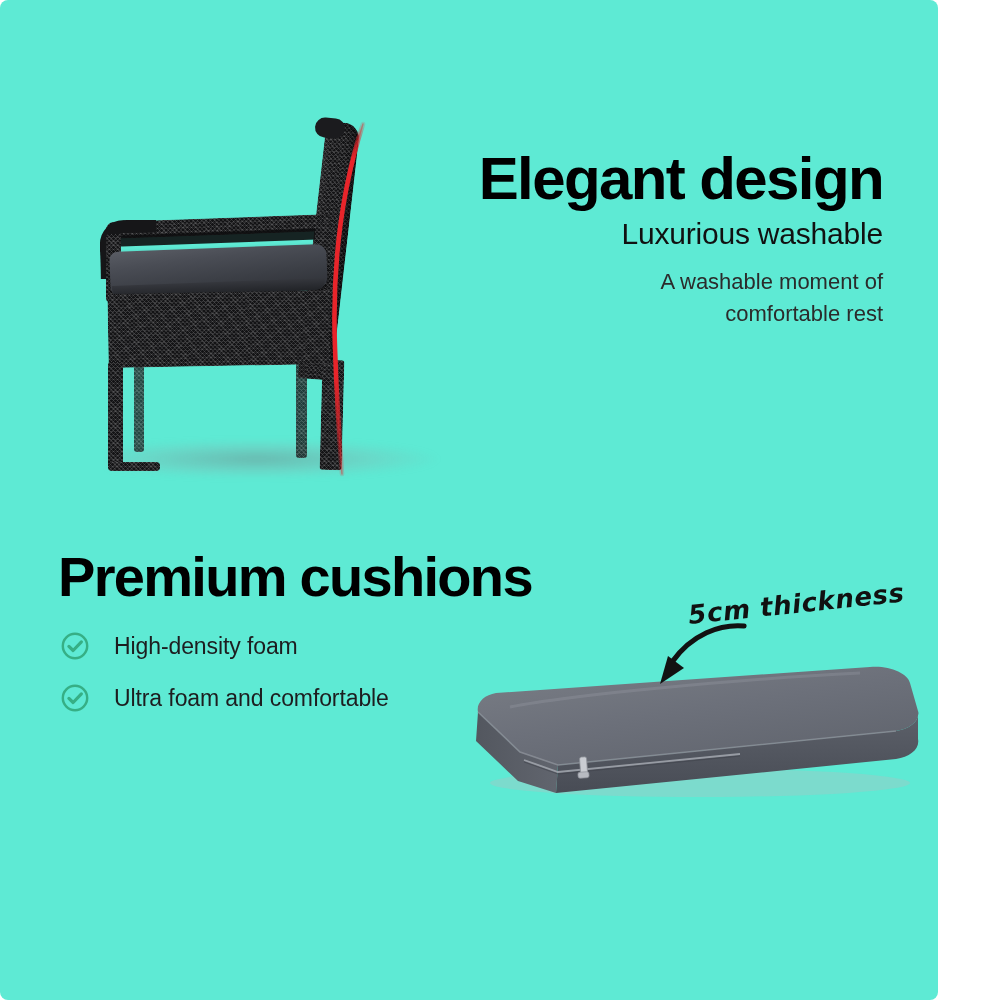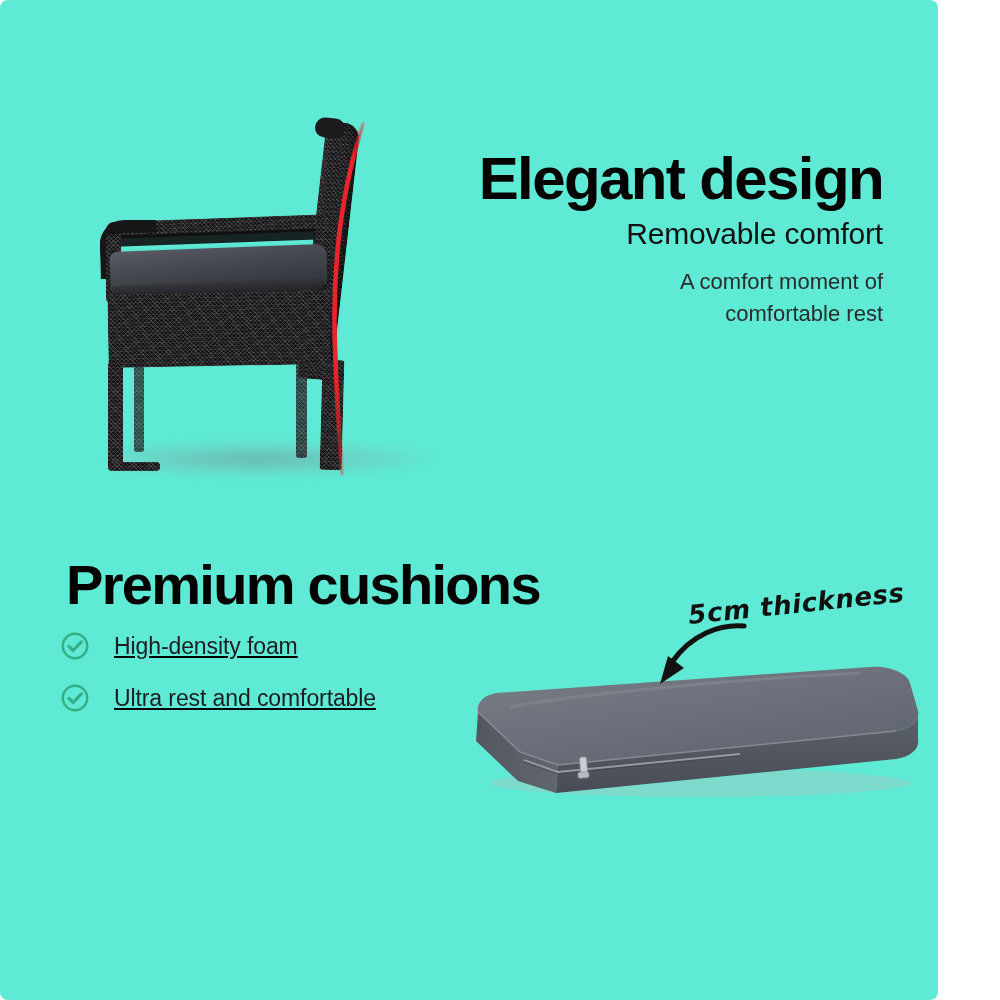--- a/index.html
+++ b/index.html
@@ -237,31 +237,30 @@
   
   .h-premium {
     position: absolute;
     left: 58px;
     top: 549px;
     font-size: 56px;
     font-weight: 700;
     letter-spacing: -1.7px;
     line-height: 1;
     color: #000000;
-    margin: 8px;
+    margin: 0;
   }
   .feature-list {
     position: absolute;
     left: 60px;
     top: 620px;
     width: 400px;
     list-style: none;
     margin: 0;
     padding: 0;
-    text-decoration: underline;
   }
   .feature-item {
     display: flex;
     align-items: center;
     height: 52px;
   }
   .check-icon {
     flex: 0 0 auto;
     width: 30px;
     height: 30px;
@@ -345,23 +344,23 @@
           <stop offset="100%" stop-color="#e8252b" stop-opacity="0.15"></stop>
         </linearGradient>
       </defs>
       <path d="M 48 6 C 26 74, 17 150, 20 230 C 22 290, 25 330, 27 356" fill="none" stroke="url(#redFade)" stroke-width="4.6" stroke-linecap="round"></path>
       <path d="M 48 6 C 26 74, 17 150, 20 230 C 22 290, 25 330, 27 356" fill="none" stroke="#e8252b" stroke-width="1.4" stroke-linecap="round" opacity="0.45"></path>
     </svg>
   </div>
 
   <div class="right-copy">
     <h1 class="h-elegant">Elegant design</h1>
-    <h2 class="h-luxurious">Removable comfort</h2>
+    <h2 class="h-luxurious">Luxurious washable</h2>
     <p class="h-tagline">
-      <span>A comfort moment of</span><br>
+      <span>A washable moment of</span><br>
       <span>comfortable rest</span>
     </p>
   </div>
 
   <h2 class="h-premium">Premium cushions</h2>
 
   <ul class="feature-list">
     <li class="feature-item">
       <span class="check-icon">
         <svg viewBox="0 0 32 32" width="30" height="30">
@@ -371,21 +370,21 @@
       </span>
       <span class="feature-text">High-density foam</span>
     </li>
     <li class="feature-item">
       <span class="check-icon">
         <svg viewBox="0 0 32 32" width="30" height="30">
           <circle cx="16" cy="16" r="13" fill="none" stroke="#36af85" stroke-width="2.6"></circle>
           <path d="M 9.5 16.4 L 14 20.8 L 22.8 11.6" fill="none" stroke="#36af85" stroke-width="3.4" stroke-linecap="round" stroke-linejoin="round"></path>
         </svg>
       </span>
-      <span class="feature-text">Ultra rest and comfortable</span>
+      <span class="feature-text">Ultra foam and comfortable</span>
     </li>
   </ul>
 
   <div class="cushion-stage">
     <svg class="cushion-svg" viewBox="0 0 500 160" width="500" height="160">
       <defs>
         <linearGradient id="topFace" x1="0.15" y1="0" x2="0.85" y2="1">
           <stop offset="0%" stop-color="#787c84"></stop>
           <stop offset="45%" stop-color="#6c707a"></stop>
           <stop offset="100%" stop-color="#5f636c"></stop>

